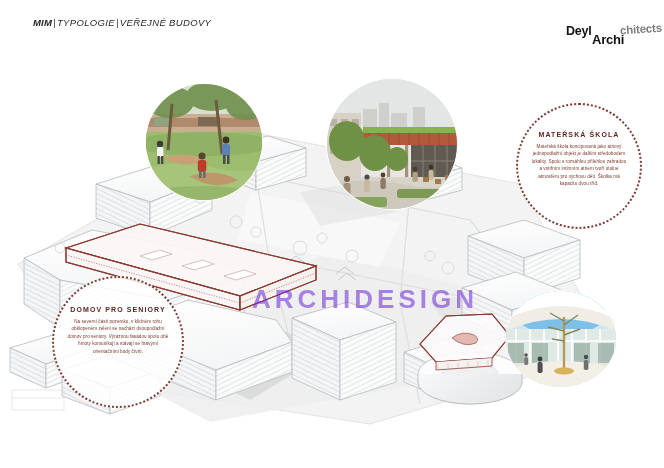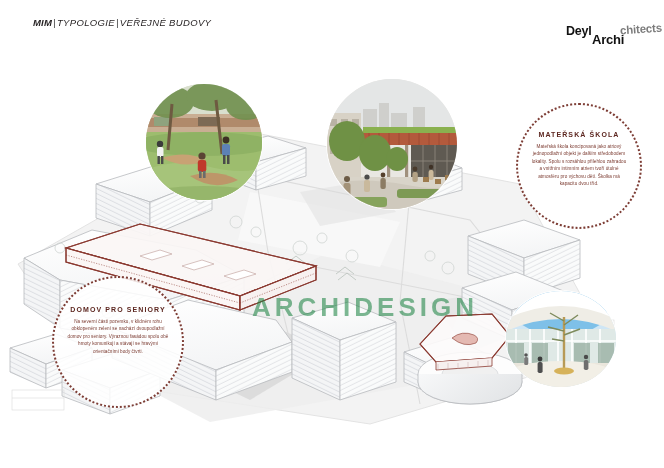--- a/index.html
+++ b/index.html
@@ -82,25 +82,25 @@
     left: 0;
     top: 52px;
     width: 664px;
     height: 375px;
   }
   .plan svg { display: block; }
 
   .watermark {
     position: absolute;
     left: 252px;
-    top: 240px;
+    top: 232px;
     font-size: 26px;
     font-weight: bold;
     letter-spacing: 4px;
-    color: #15803d;
+    color: #6d28d9;
     opacity: 0.55;
     user-select: none;
   }
 
   
   .photo {
     position: absolute;
     border-radius: 50%;
     overflow: hidden;
     box-shadow: 0 0 0 1px rgba(255,255,255,0.85);

